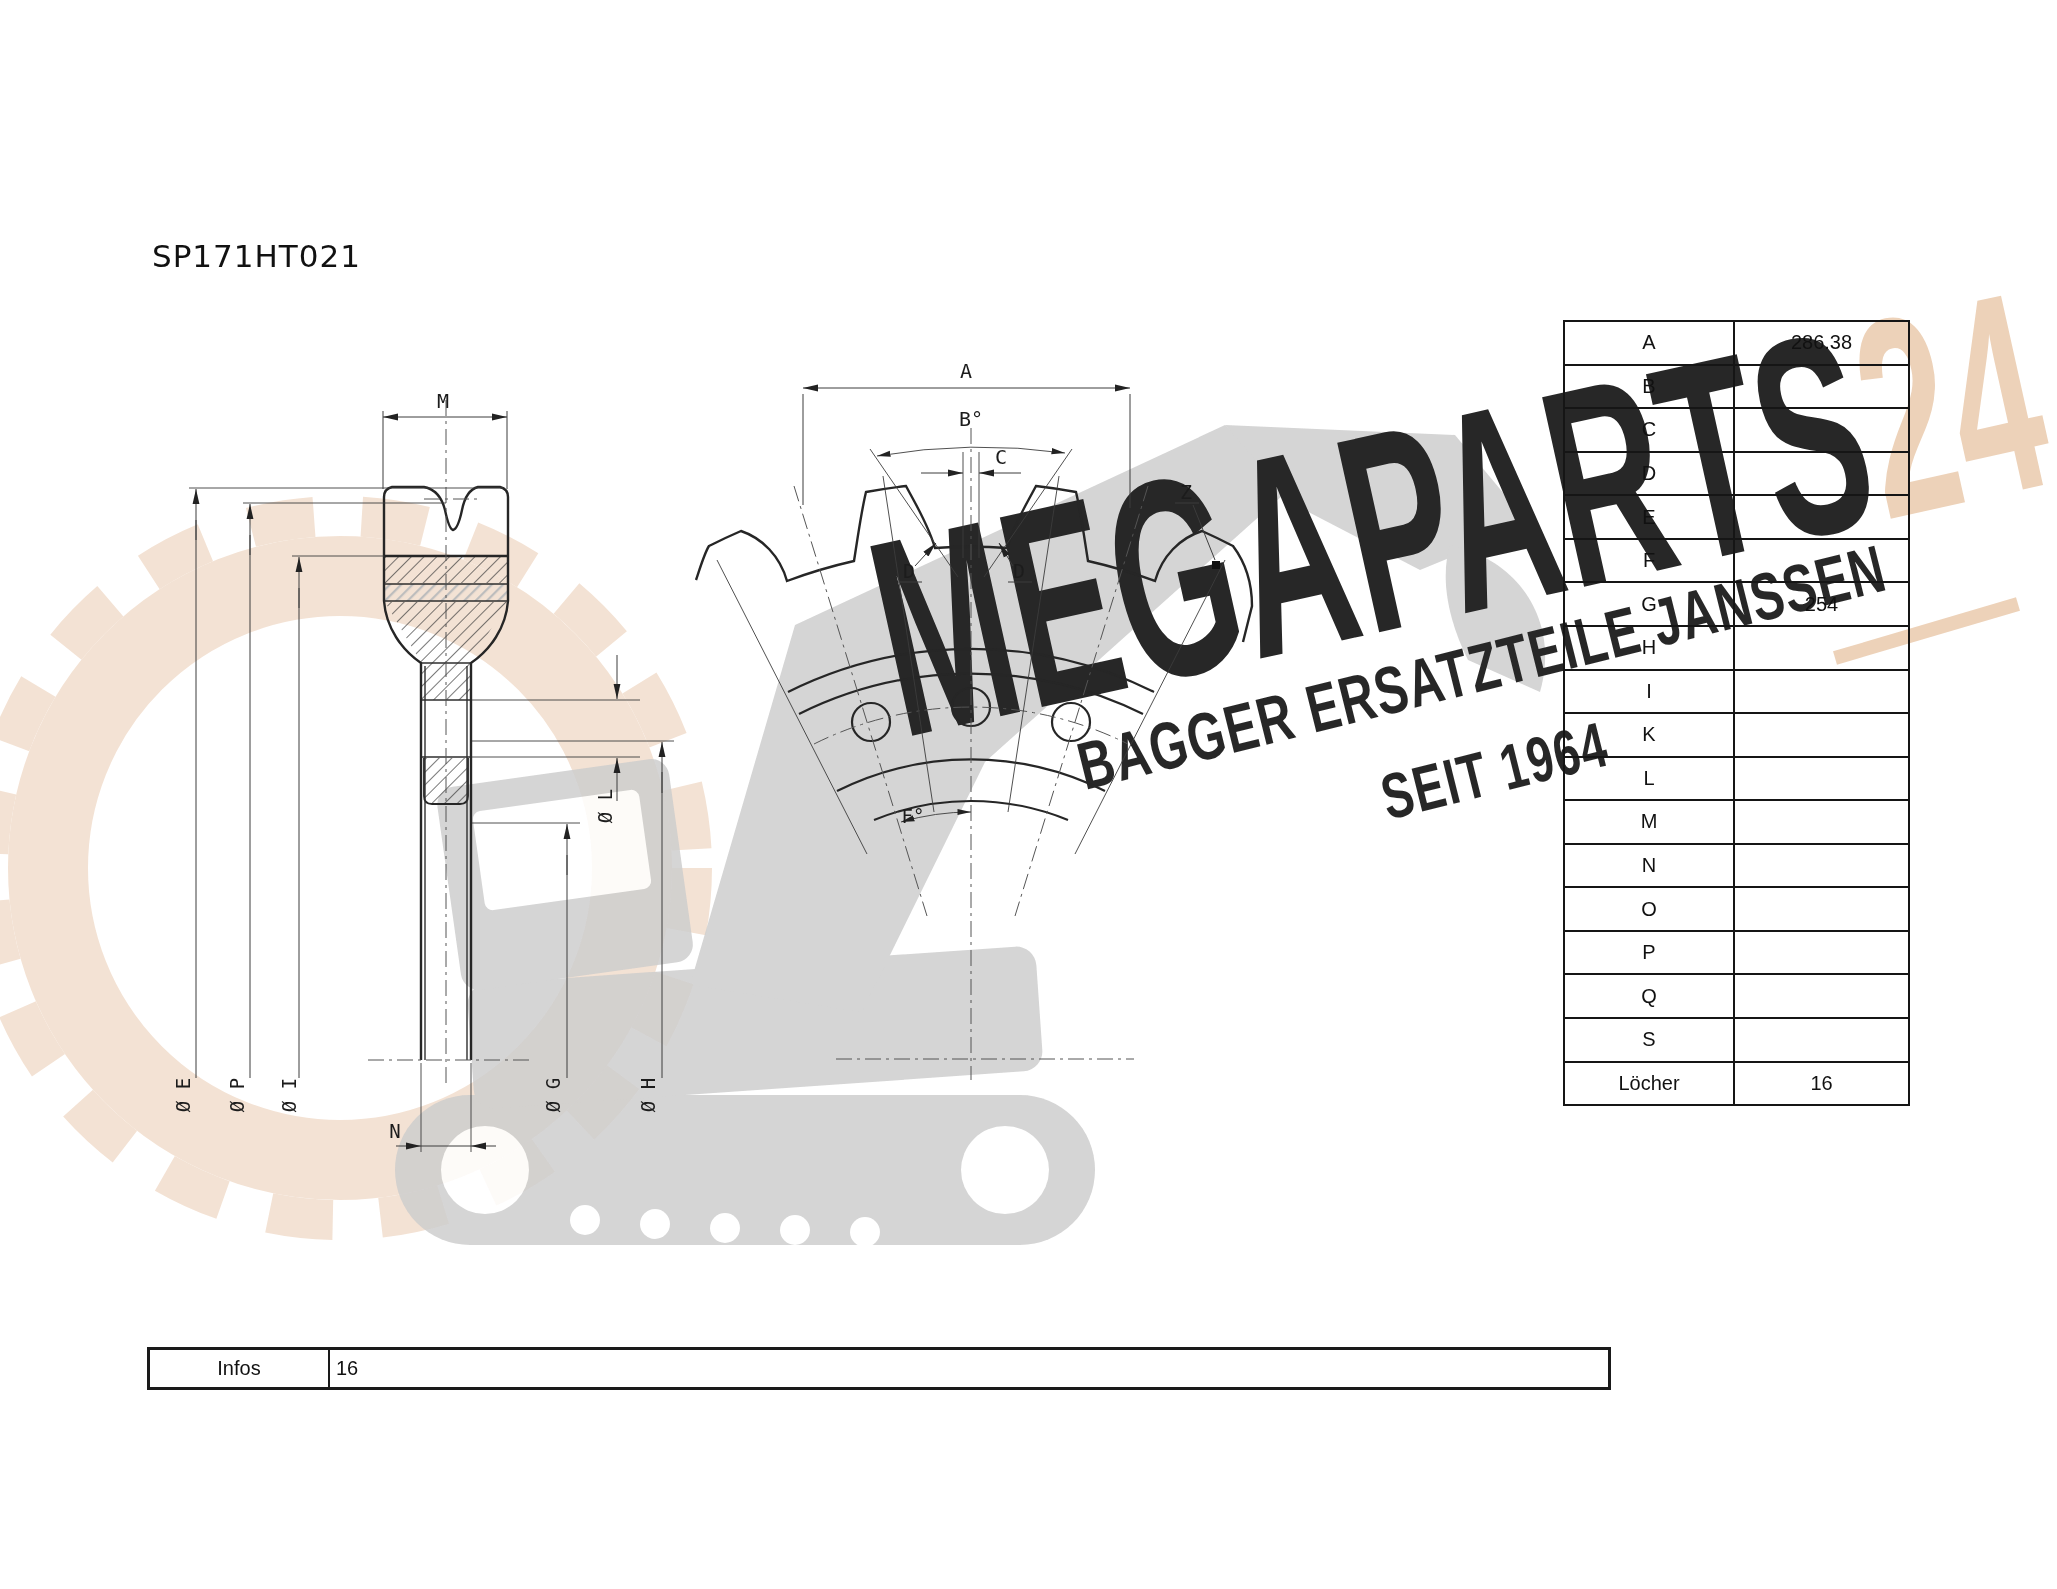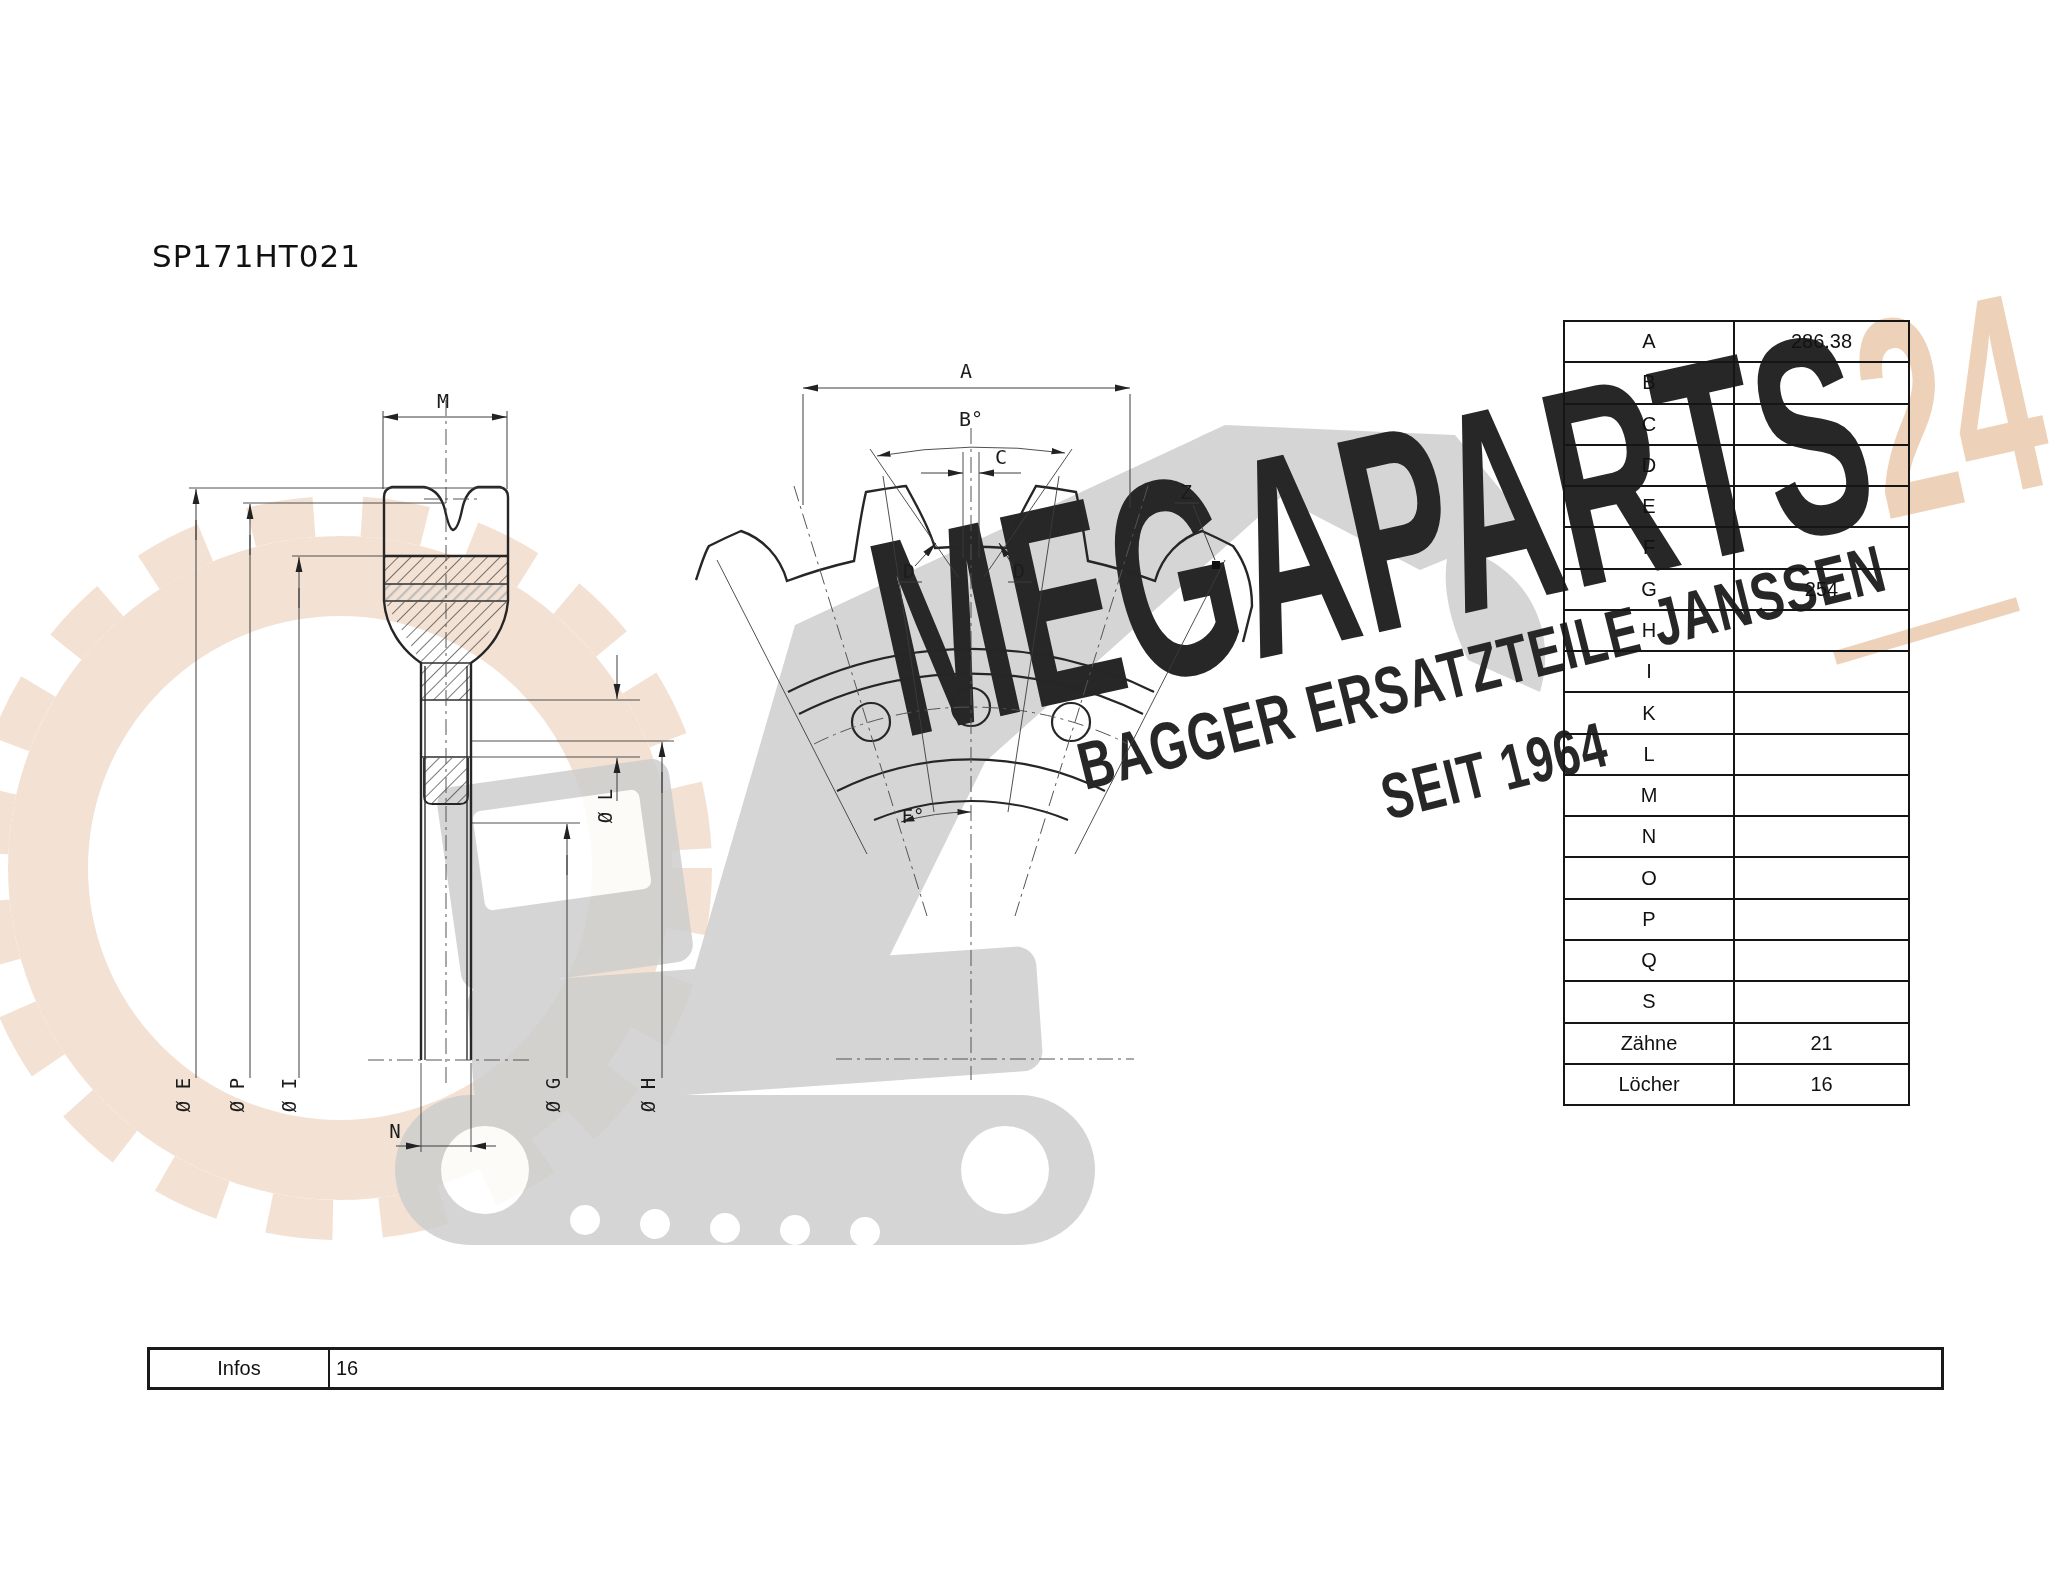--- a/index.html
+++ b/index.html
@@ -11,21 +11,21 @@
   
   .dim-table{position:absolute;left:1563px;top:320px;width:347px;height:786px;
         border:2px solid #151515;box-sizing:border-box;display:flex;flex-direction:column;}
   .dim-row{flex:1;display:flex;border-top:2px solid #151515;}
   .dim-row:first-child{border-top:none;}
   .dim-label,.dim-value{display:flex;align-items:center;justify-content:center;
         font-size:20px;color:#111;}
   .dim-label{width:170px;border-right:2px solid #151515;box-sizing:border-box;}
   .dim-value{flex:1;}
   
-  .info-table{position:absolute;left:147px;top:1347px;width:1797px;height:43px;
+  .info-table{position:absolute;left:147px;top:1347px;width:1464px;height:43px;
         border:3px solid #1a1a1a;box-sizing:border-box;display:flex;}
   .info-label{width:180px;border-right:2px solid #1a1a1a;box-sizing:border-box;
         display:flex;align-items:center;justify-content:center;font-size:20px;color:#111;}
   .info-value{flex:1;display:flex;align-items:center;font-size:20px;color:#111;padding-left:6px;}
   text{font-family:"DejaVu Sans Mono","Liberation Mono",monospace;fill:#1c1c1c;}
   .wm-big{font-family:"Liberation Sans",sans-serif;font-weight:bold;}
   .wm-small{font-family:"Liberation Sans",sans-serif;font-weight:bold;}
 </style>
 </head>
 <body>
@@ -304,24 +304,20 @@
       </div>
     <div class="dim-row">
         <div class="dim-label">Q</div>
         <div class="dim-value"></div>
       </div>
     <div class="dim-row">
         <div class="dim-label">S</div>
         <div class="dim-value"></div>
       </div>
     <div class="dim-row">
-        <div class="dim-label">Zähne</div>
-        <div class="dim-value">21</div>
-      </div>
-    <div class="dim-row">
         <div class="dim-label">Löcher</div>
         <div class="dim-value">16</div>
       </div>
   </div>
 
   <div class="info-table">
     <div class="info-label">Infos</div>
     <div class="info-value">16</div>
   </div>
 

